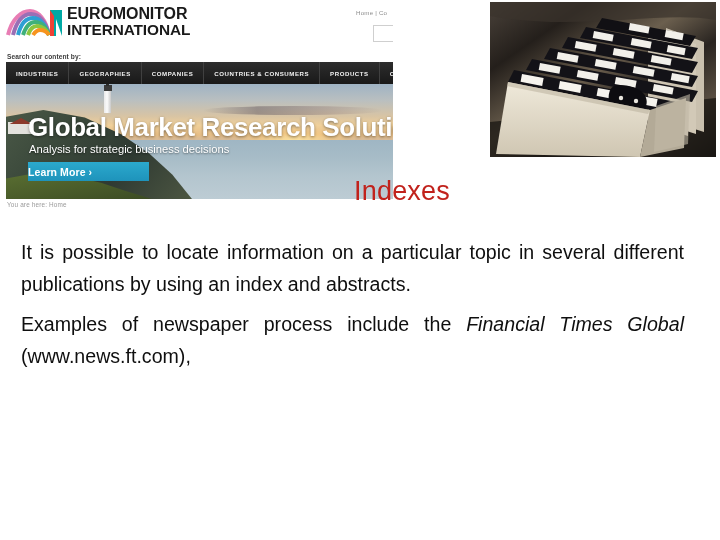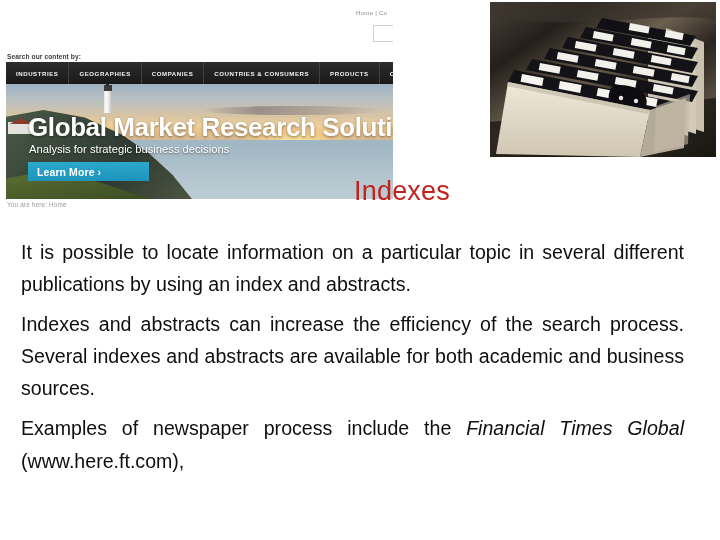--- a/index.html
+++ b/index.html
@@ -239,21 +239,21 @@
     left: 22px;
     top: 78px;
     width: 121px;
     height: 19px;
     background: linear-gradient(#2ba9cd, #1e93bb);
     color: #ffffff;
     font-size: 10.5px;
     font-weight: bold;
     display: flex;
     align-items: center;
-    padding-left: 9px;
+    padding-left: 0;
     box-sizing: border-box;
     letter-spacing: 0.1px;
   }
 
   .breadcrumb {
     position: absolute;
     left: 7px;
     top: 201px;
     font-size: 6.4px;
     color: #9a9a9a;
@@ -300,20 +300,40 @@
   .para.last { text-align: justify; }
   .para .ital { font-style: italic; }
 </style>
 </head>
 <body>
 
 <div class="site-shot">
 
   <div class="site-header">
 
+    <div class="logo-wrap">
+      <div class="logo-mark">
+        <svg width="56" height="32" viewBox="0 0 56 32" aria-hidden="true">
+          <g fill="none" stroke-width="4" stroke-linecap="butt">
+            <path d="M2 29 C6 12 16 5 24 5 C32 5 40 13 43 29" stroke="#e87db4"></path>
+            <path d="M7 29 C11 14 18 8 25 8 C33 8 40 16 43 29" stroke="#9b6fb5"></path>
+            <path d="M12 29 C15 17 21 12 27 12 C34 12 40 19 43 29" stroke="#2e9fd4"></path>
+            <path d="M17 29 C20 20 24 16 29 16 C35 16 40 21 43 29" stroke="#3fb07a"></path>
+            <path d="M22 29 C24 23 27 20 31 20 C36 20 41 24 43 29" stroke="#8cc63f"></path>
+            <path d="M27 29 C29 26 31 24 34 24 C38 24 41 26 43 29" stroke="#f7941e"></path>
+          </g>
+          <path d="M44 4 L44 30 L50 30 L50 13 L56 30 L56 4 Z" fill="#00a9a5"></path>
+          <path d="M44 4 L44 30 L48 30 L48 10 Z" fill="#ef4136"></path>
+        </svg>
+      </div>
+      <div class="logo-text">
+        <span class="logo-line1">EUROMONITOR</span>
+        <span class="logo-line2">INTERNATIONAL</span>
+      </div>
+    </div>
 
     <div class="header-links">Home | Co</div>
     <div class="header-search"></div>
   </div>
 
   <div class="search-by">Search our content by:</div>
 
   <div class="navbar">
     <div class="nav-item">INDUSTRIES</div>
     <div class="nav-item">GEOGRAPHIES</div>
@@ -429,15 +449,14 @@
     </g>
 
     <rect x="0" y="0" width="226" height="155" fill="none"></rect>
   </svg>
 </div>
 
 <div class="slide-title"><span class="tt">Indexes</span></div>
 
 <div class="body-text">
   <p class="para"><span>It is possible to locate information on a particular topic in several different publications by using an index and abstracts.</span></p>
-  <p class="para"><span>Indexes and abstracts can increase the efficiency of the search process. Several indexes and abstracts are available for both academic and business sources.</span></p>
-  <p class="para last"><span>Examples of newspaper process include the </span><span class="ital">Financial Times Global</span><span> (www.here.ft.com),</span></p>
+  <p class="para last"><span>Examples of newspaper process include the </span><span class="ital">Financial Times Global</span><span> (www.news.ft.com),</span></p>
 </div>
 
 </body></html>

